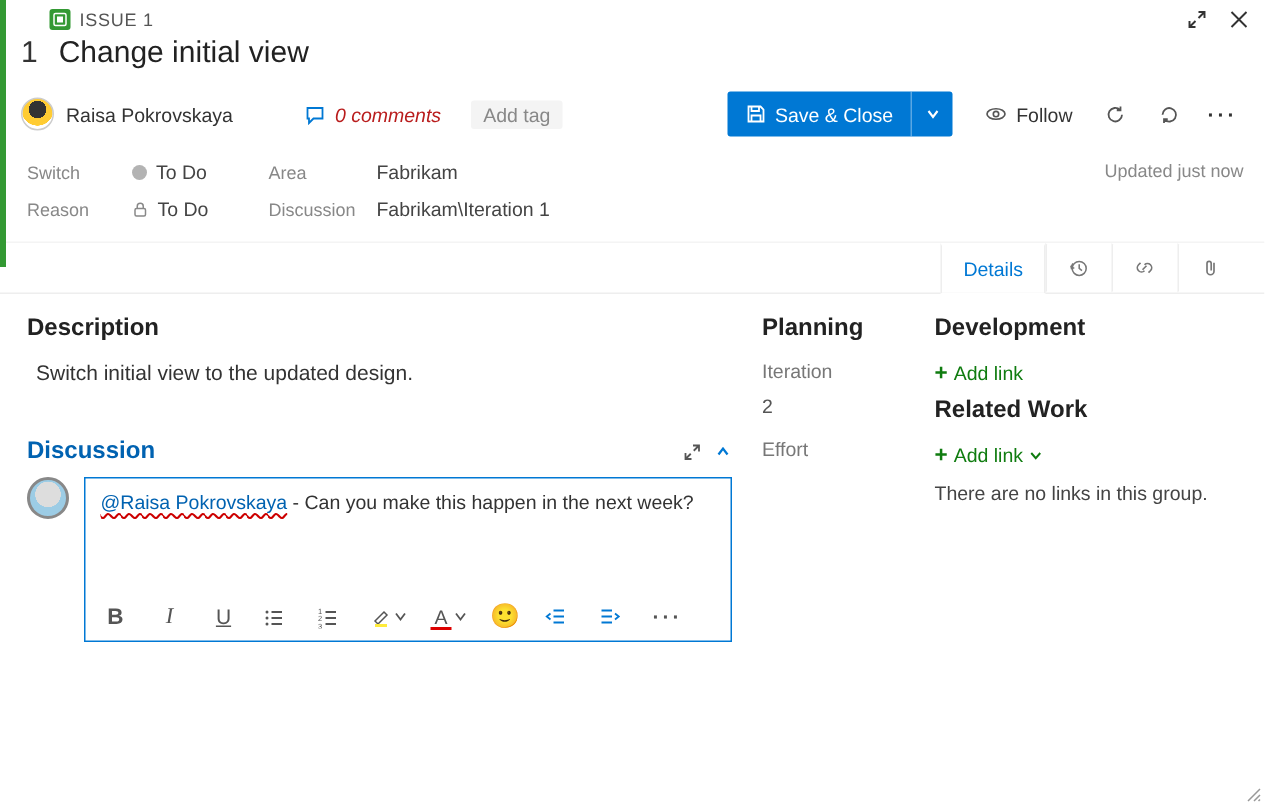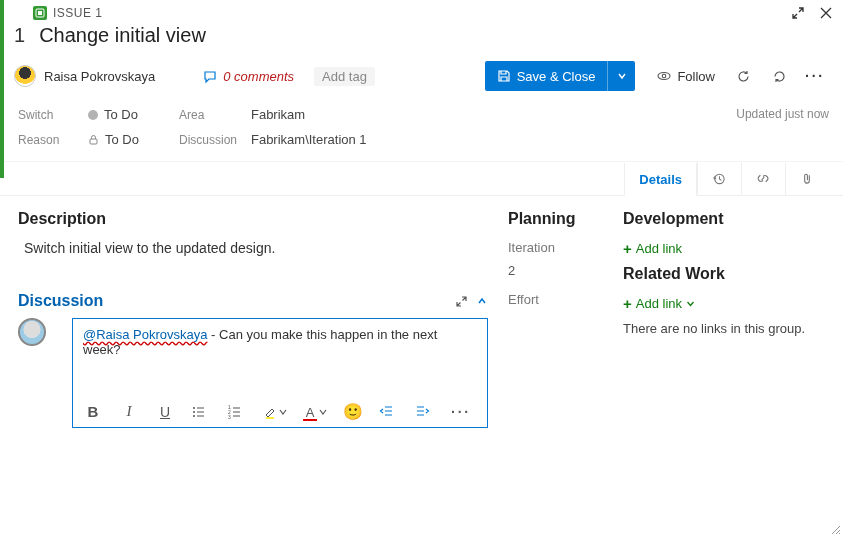--- a/index.html
+++ b/index.html
@@ -119,21 +119,21 @@
     justify-content: flex-end;
     border-bottom: 1px solid #eee;
     border-top: 1px solid #f4f4f4;
     padding: 0 14px 0 0;
   }
   .tab {
     padding: 8px 14px;
     font-size: 13px;
     color: #666;
     border: 1px solid transparent;
-    display:flex; align-items:center;font-weight:bold;
+    display:flex; align-items:center;
   }
   .tab.active {
     color: #0078d4;
     border: 1px solid #eee;
     border-bottom-color: #fff;
     border-top: 2px solid #fff;
     margin-bottom: -1px;
   }
   .tab.icononly { width: 44px; justify-content:center; border-left: 1px solid #eee; }
   .body-cols {
@@ -144,21 +144,21 @@
   .col-main { flex: 0 0 470px; }
   .col-mid { flex: 0 0 95px; }
   .col-right { flex: 1; min-width: 0; }
   h3.section {
     font-size: 16px; font-weight: 600; margin: 0 0 12px 0; color: #222;
   }
   h3.section.blue { color: #0062b1; }
   .desc-text { font-size: 14px; color: #333; margin-bottom: 36px; padding-left:6px; }
   .disc-header { display:flex; align-items:center; gap:8px; }
   .disc-header .hsp { flex:1; }
-  .disc-box-wrap { display: flex; gap: 26px; margin-top: 8px; }
+  .disc-box-wrap { display: flex; gap: 10px; margin-top: 8px; }
   .disc-avatar {
     width: 28px; height: 28px; border-radius: 50%;
     border: 2px solid #888;
     background: #fff;
     display:inline-block;
     background-image: radial-gradient(circle at 50% 40%, #ddd 0 45%, #9ccce5 46% 100%);
     flex-shrink:0;
   }
   .disc-box {
     flex: 1;

